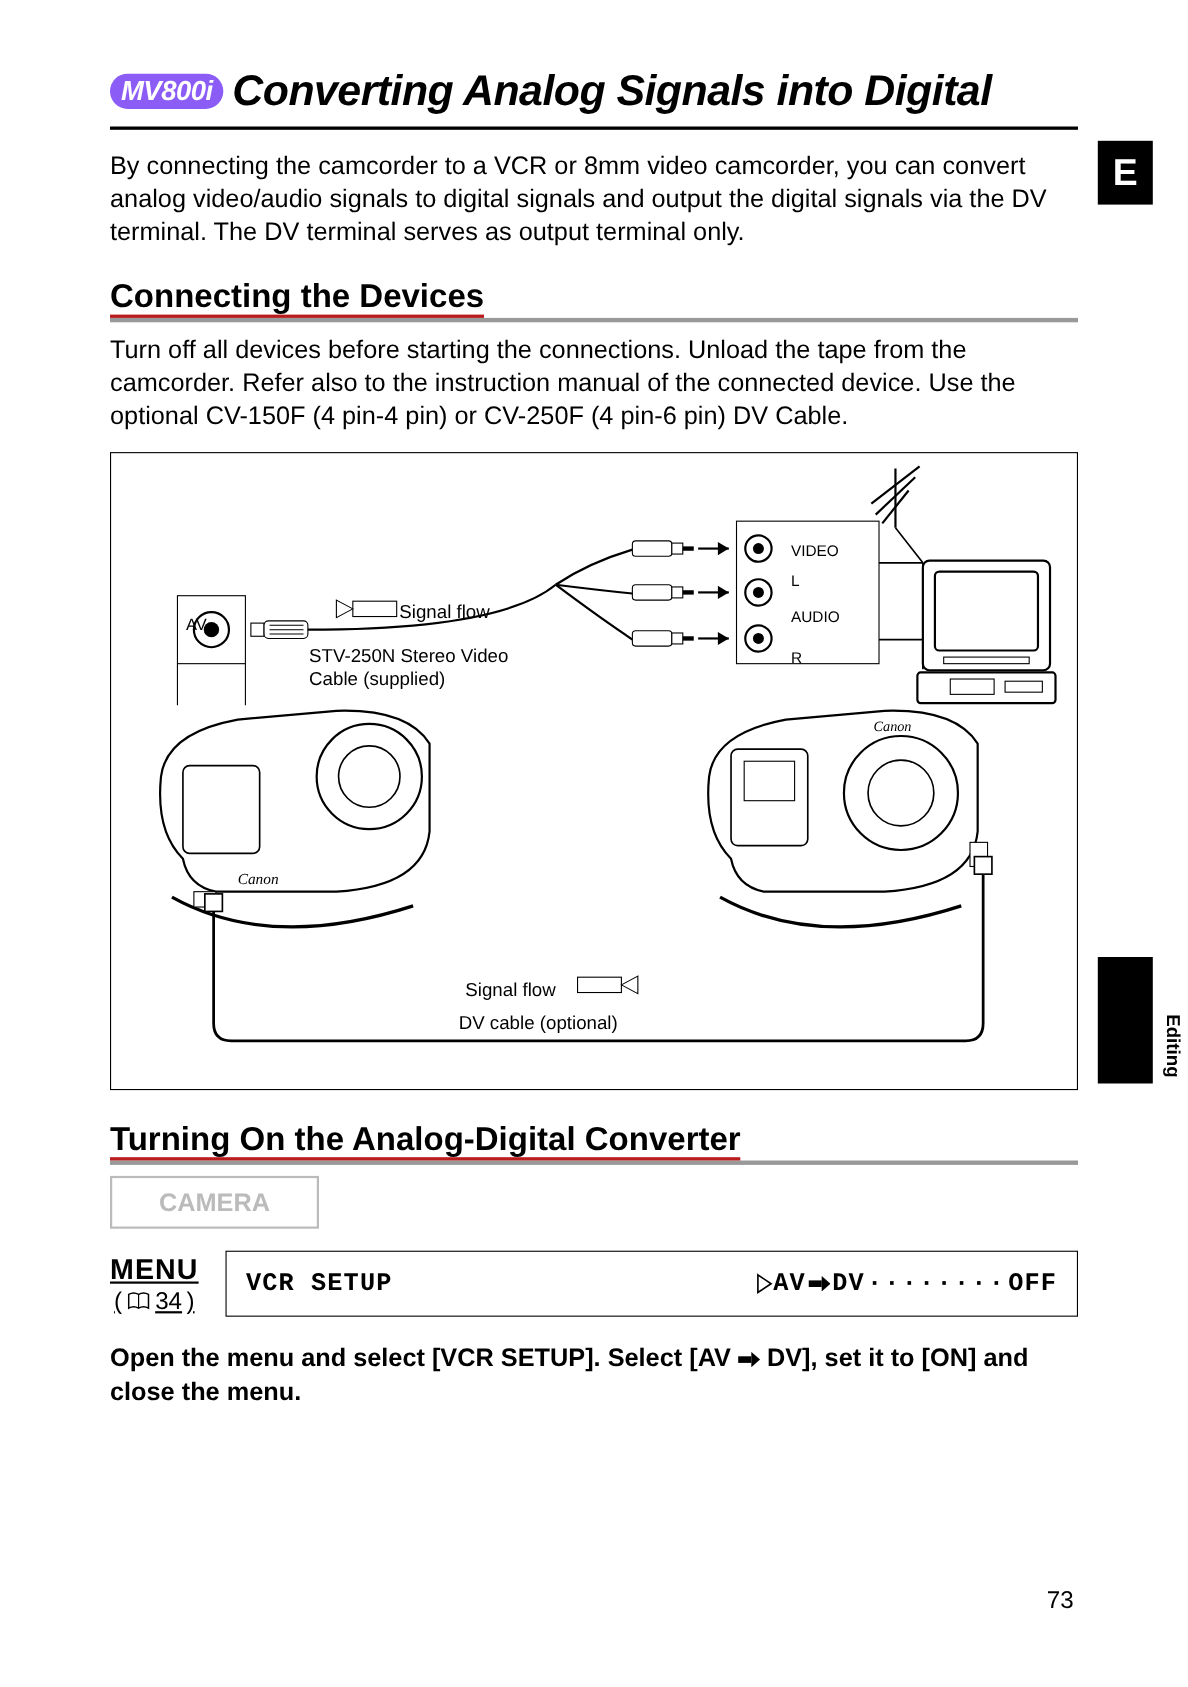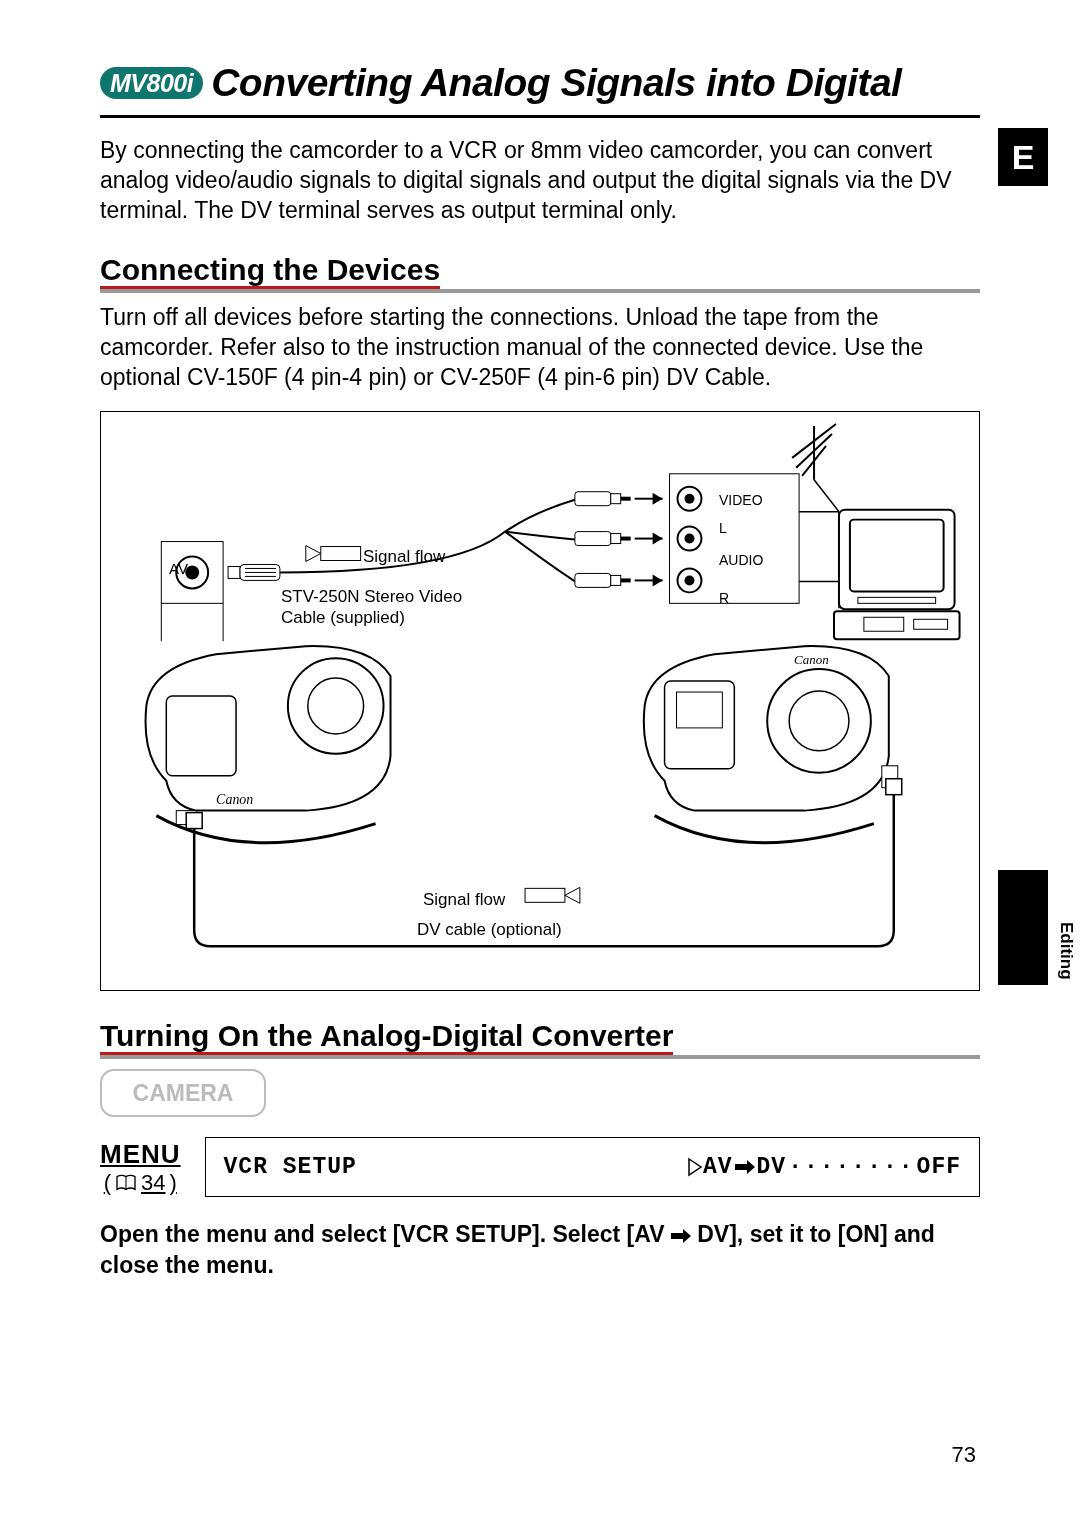--- a/index.html
+++ b/index.html
@@ -20,21 +20,21 @@
     font-weight: 900;
     font-size: 39px;
     line-height: 1.2;
     letter-spacing: -0.5px;
     margin-bottom: 8px;
   }
   .mv-badge {
     display: inline-flex;
     align-items: center;
     justify-content: center;
-    background: #0f766e;
+    background: #8b5cf6;
     color: #fff;
     font-style: italic;
     font-weight: 900;
     font-size: 25px;
     height: 32px;
     padding: 16px 10px;
     border-radius: 16px;
     vertical-align: 4px;
     margin-right: 8px;
     letter-spacing: -0.5px;
@@ -66,22 +66,22 @@
     width: 100%;
     height: 580px;
     margin: 18px 0 28px 0;
     position: relative;
     overflow: hidden;
     font-size: 17px;
   }
   .d-label { position: absolute; }
   .mode-row { display: flex; gap: 14px; margin: 8px 0 20px 0; }
   .mode-btn {
-    border-radius: 14px;
-    width: 166px;
+    border-radius: 0;
+    width: 190px;
     height: 48px;
     display: flex;
     align-items: center;
     justify-content: center;
     font-weight: 700;
     font-size: 23px;
   }
   .mode-off { border: 2.5px solid #bbb; color: #bbb; background:#fff; }
   .mode-on  { background: #000; color: #fff; }
   .menu-row {

